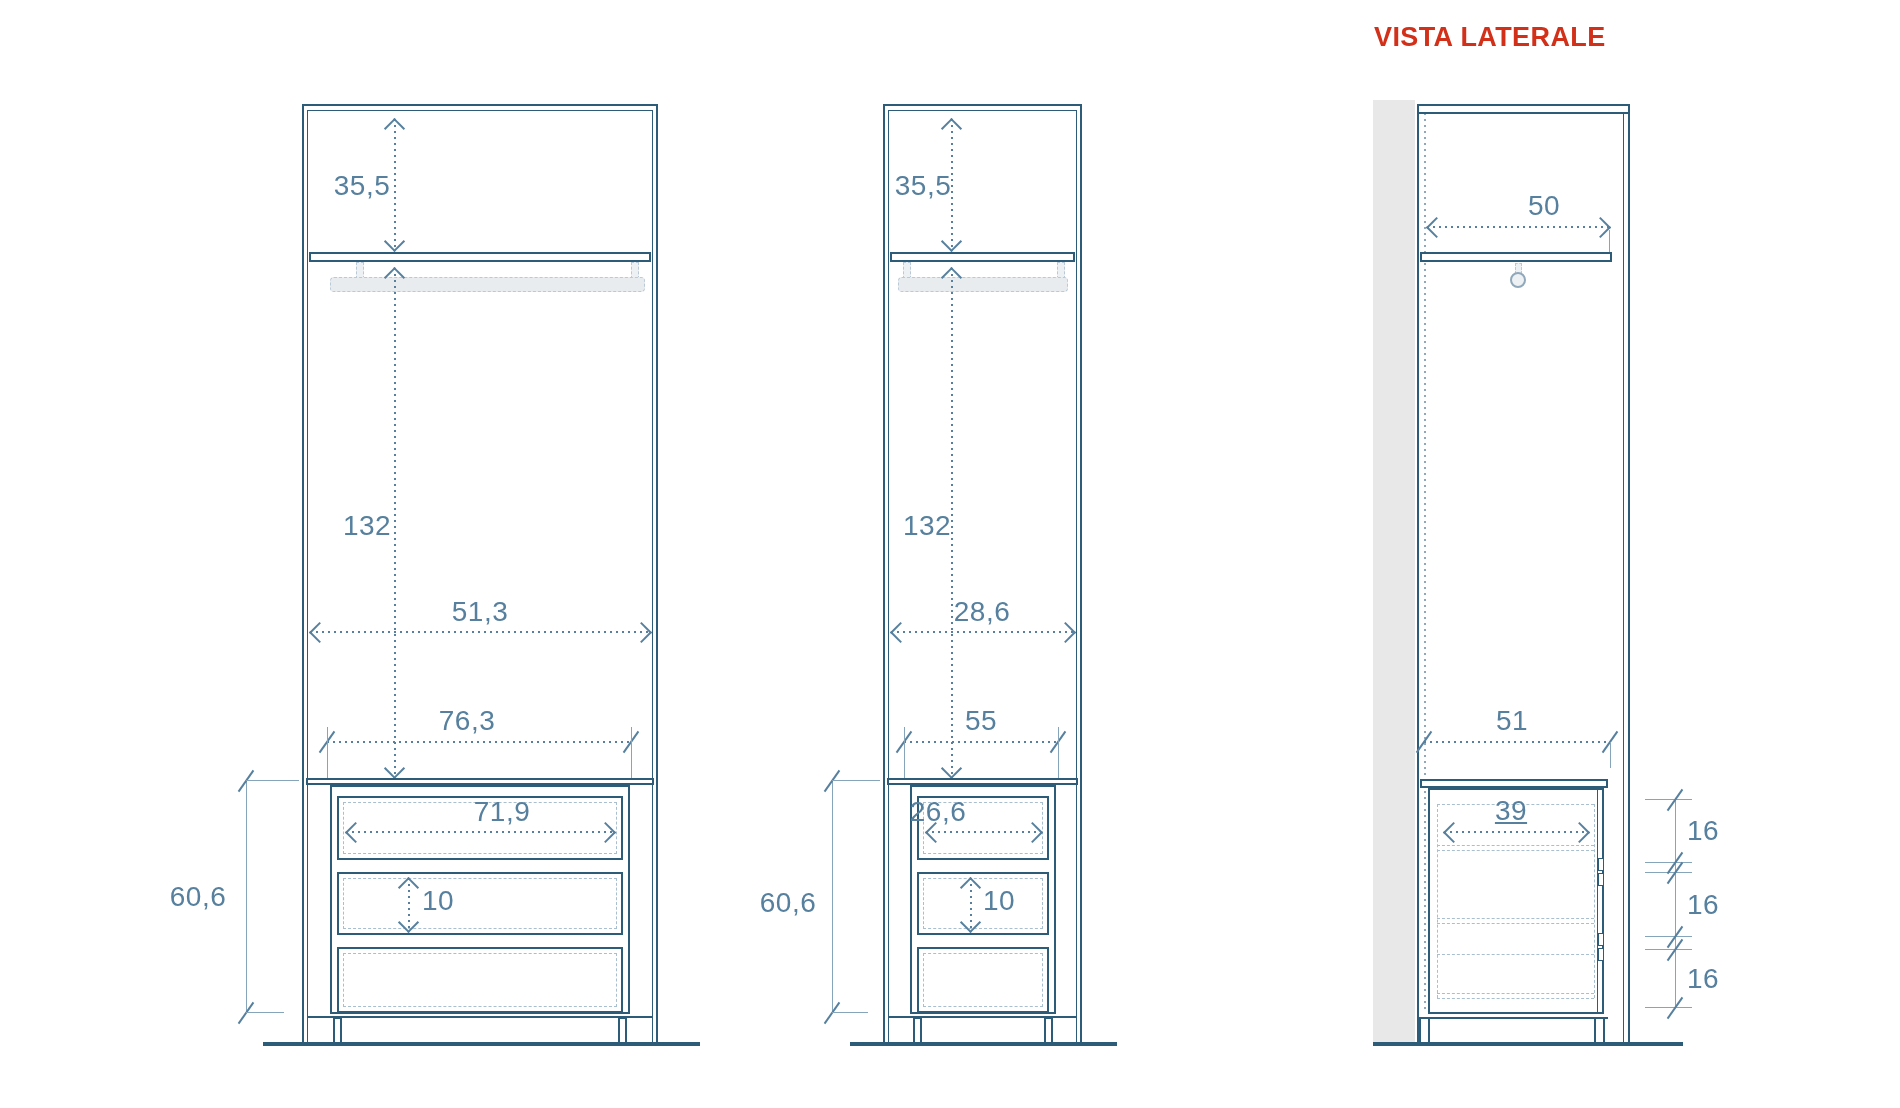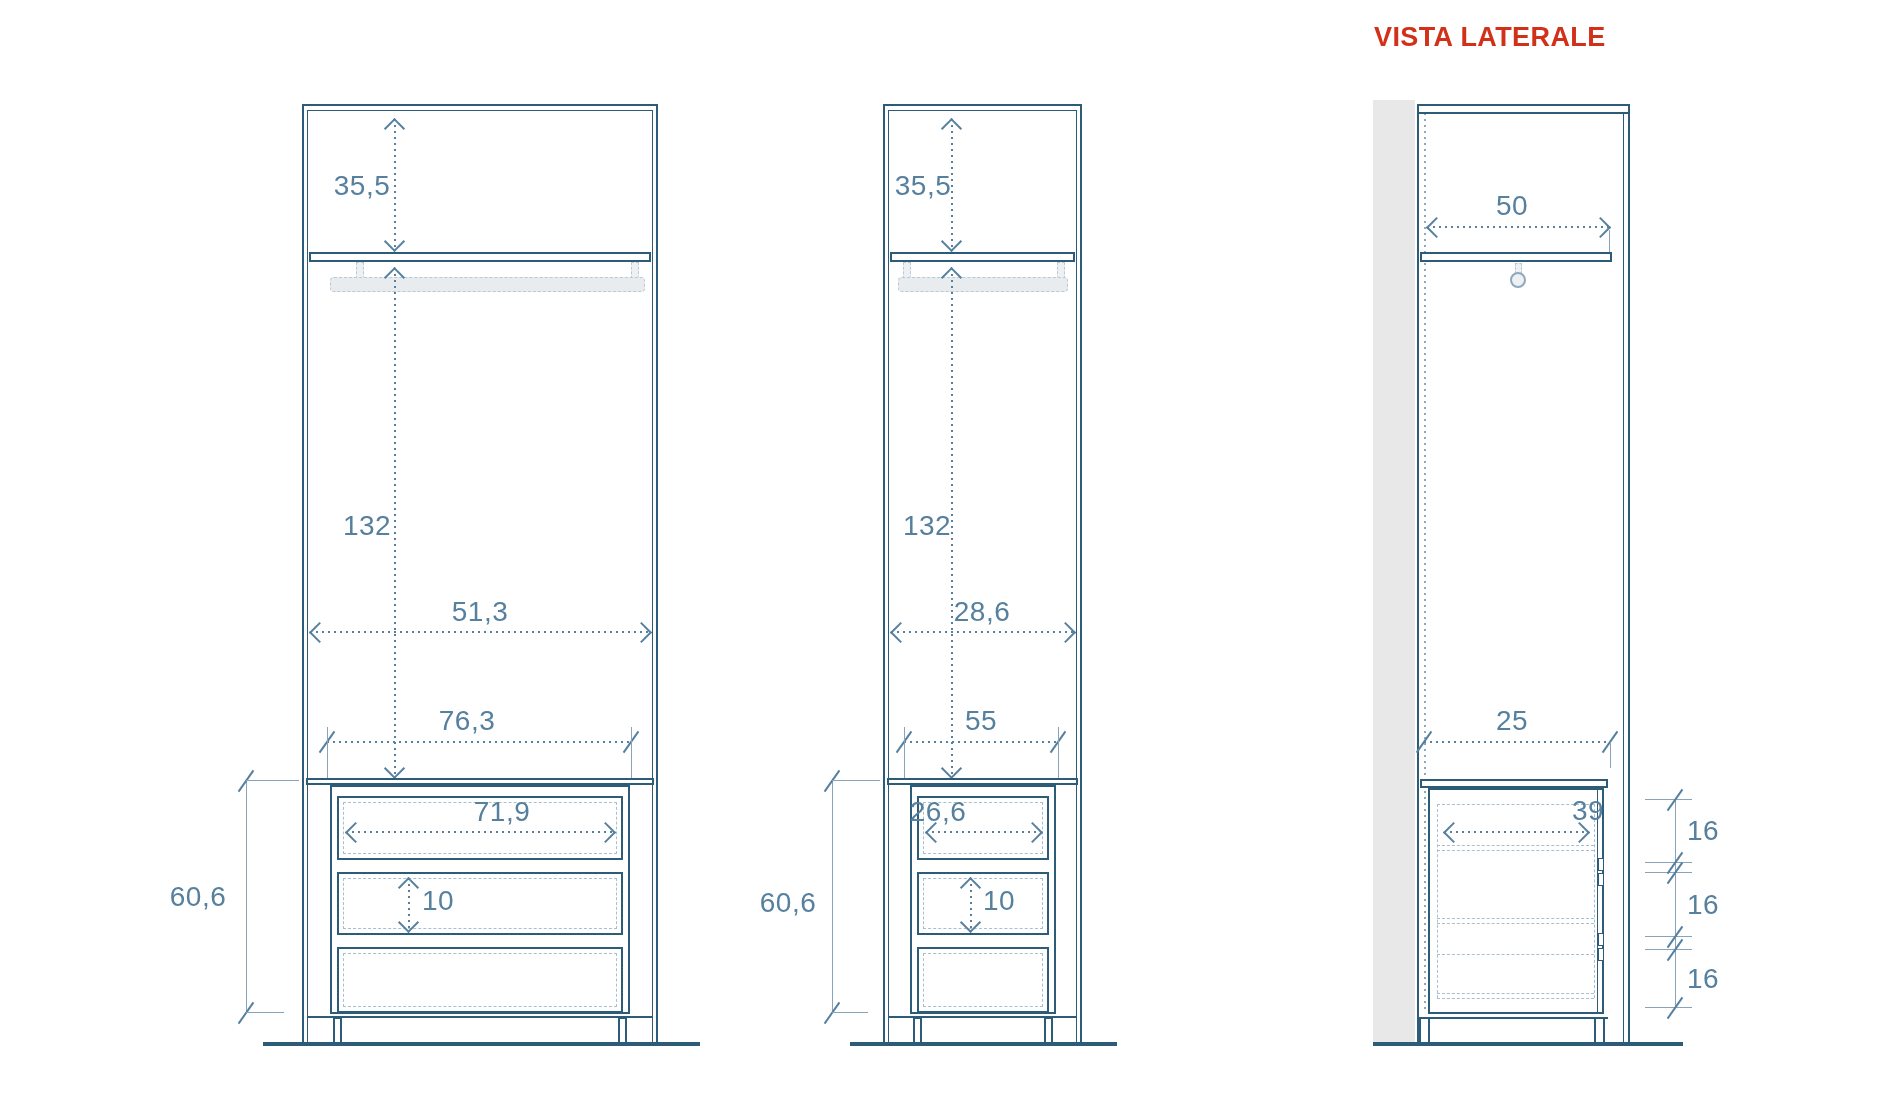--- a/index.html
+++ b/index.html
@@ -173,31 +173,31 @@
   <div class="vl" style="left:1417px;top:104px;height:940px;"></div>
   <div class="dotv" style="left:1424px;top:113px;height:900px;"></div>
   <div class="r" style="left:1417px;top:104px;width:213px;height:10px;"></div>
   <div class="vl" style="left:1628px;top:104px;height:940px;"></div>
   <div class="vl thin" style="left:1623px;top:114px;height:930px;"></div>
 
   <div class="hdim" style="left:1427px;top:226px;width:182px;"></div>
   <div class="arr aL" style="left:1429px;top:220px;"></div>
   <div class="arr aR" style="left:1593px;top:220px;"></div>
   <div class="vext" style="left:1609px;top:230px;height:22px;"></div>
-  <div class="lbl" style="left:1512px;top:206px;">50</div>
+  <div class="lbl" style="left:1544px;top:206px;">50</div>
 
   <div class="r" style="left:1420px;top:252px;width:192px;height:10px;"></div>
   <div class="hook" style="left:1515px;top:263px;width:7px;height:11px;"></div>
   <div style="position:absolute;left:1510px;top:272px;width:16px;height:16px;border-radius:50%;border:2px solid #8fa8bb;background:#eef1f3;box-sizing:border-box;"></div>
 
   <div class="hdim" style="left:1424px;top:741px;width:186px;"></div>
   <div class="tick" style="left:1411px;top:741px;"></div>
   <div class="tick" style="left:1597px;top:741px;"></div>
   <div class="vext" style="left:1610px;top:742px;height:26px;"></div>
-  <div class="lbl" style="left:1512px;top:721px;">25</div>
+  <div class="lbl" style="left:1512px;top:721px;">51</div>
 
   <div class="r" style="left:1420px;top:779px;width:188px;height:9px;"></div>
   <div class="r" style="left:1428px;top:788px;width:176px;height:226px;"></div>
   <div class="vl thin" style="left:1597px;top:788px;height:226px;"></div>
   <div class="dashv" style="left:1437px;top:804px;height:194px;"></div>
   <div class="dashv" style="left:1594px;top:804px;height:194px;"></div>
   <div class="dashh" style="left:1437px;top:804px;width:157px;"></div>
   <div class="dashh" style="left:1437px;top:845px;width:157px;"></div>
   <div class="dashh" style="left:1437px;top:850px;width:157px;"></div>
   <div class="dashh" style="left:1437px;top:918px;width:157px;"></div>
@@ -206,21 +206,21 @@
   <div class="dashh" style="left:1437px;top:993px;width:157px;"></div>
   <div class="dashh" style="left:1437px;top:998px;width:157px;"></div>
   <div class="block" style="left:1598px;top:858px;width:6px;height:13px;"></div>
   <div class="block" style="left:1598px;top:873px;width:6px;height:13px;"></div>
   <div class="block" style="left:1598px;top:933px;width:6px;height:13px;"></div>
   <div class="block" style="left:1598px;top:948px;width:6px;height:13px;"></div>
 
   <div class="hdim" style="left:1444px;top:831px;width:144px;"></div>
   <div class="arr aL" style="left:1446px;top:825px;"></div>
   <div class="arr aR" style="left:1572px;top:825px;"></div>
-  <div class="lbl" style="left:1588px;top:811px;">39</div>
+  <div class="lbl" style="left:1511px;top:811px;text-decoration:underline;">39</div>
 
   <div class="hl" style="left:1420px;top:1017px;width:188px;"></div>
   <div class="r" style="left:1419px;top:1017px;width:11px;height:27px;"></div>
   <div class="r" style="left:1594px;top:1017px;width:11px;height:27px;"></div>
   <div class="floor" style="left:1373px;top:1042px;width:310px;"></div>
 
   <div class="vext" style="left:1675px;top:800px;height:208px;"></div>
   <div class="hext" style="left:1645px;top:799px;width:47px;"></div>
   <div class="hext" style="left:1645px;top:862px;width:47px;"></div>
   <div class="hext" style="left:1645px;top:872px;width:47px;"></div>

